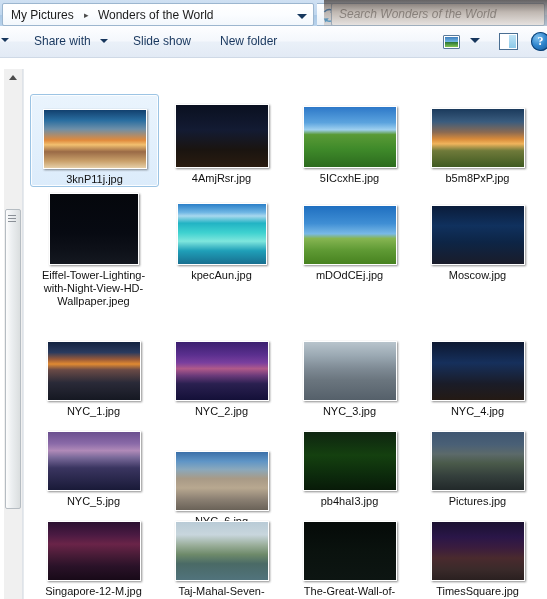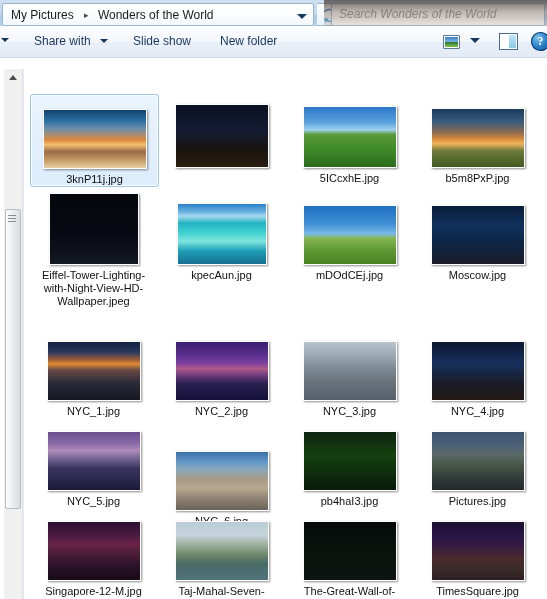--- a/index.html
+++ b/index.html
@@ -266,20 +266,21 @@
             </div>
           </div>
           <div class="label">3knP11j.jpg</div>
         </div>
         <div class="cell" style="left: 134px; top: 25px;">
           <div class="thumbwrap">
             <div class="thumb" style="width: 92px; height: 62px;">
               <div class="art" style="background: linear-gradient(rgb(10, 16, 32) 0%, rgb(19, 27, 51) 40%, rgb(26, 20, 16) 72%, rgb(42, 28, 16) 100%), radial-gradient(circle at 18% 30%, rgba(230, 60, 40, 0.85) 0%, rgba(230, 60, 40, 0) 16%), radial-gradient(circle at 46% 22%, rgba(110, 190, 255, 0.9) 0%, rgba(110, 190, 255, 0) 15%), radial-gradient(circle at 72% 34%, rgba(240, 160, 40, 0.8) 0%, rgba(240, 160, 40, 0) 15%), radial-gradient(circle at 88% 52%, rgba(60, 220, 150, 0.7) 0%, rgba(60, 220, 150, 0) 14%), radial-gradient(circle at 30% 82%, rgba(250, 200, 40, 0.85) 0%, rgba(250, 200, 40, 0) 12%), radial-gradient(circle at 68% 84%, rgba(250, 190, 40, 0.8) 0%, rgba(250, 190, 40, 0) 12%);"></div>
             </div>
           </div>
+          <div class="label">4AmjRsr.jpg</div>
         </div>
         <div class="cell" style="left: 262px; top: 25px;">
           <div class="thumbwrap">
             <div class="thumb" style="width: 92px; height: 60px;">
               <div class="art" style="background: linear-gradient(rgb(45, 120, 200) 0%, rgb(91, 163, 222) 26%, rgb(159, 208, 239) 38%, rgb(90, 154, 54) 46%, rgb(63, 138, 42) 70%, rgb(44, 107, 30) 100%), radial-gradient(at 32% 22%, rgb(255, 255, 255) 0%, rgba(255, 255, 255, 0.7) 8%, rgba(255, 255, 255, 0) 22%), radial-gradient(at 64% 34%, rgba(220, 70, 40, 0.9) 0%, rgba(220, 70, 40, 0) 9%);"></div>
             </div>
           </div>
           <div class="label">5ICcxhE.jpg</div>
         </div>
         <div class="cell" style="left: 390px; top: 25px;">

